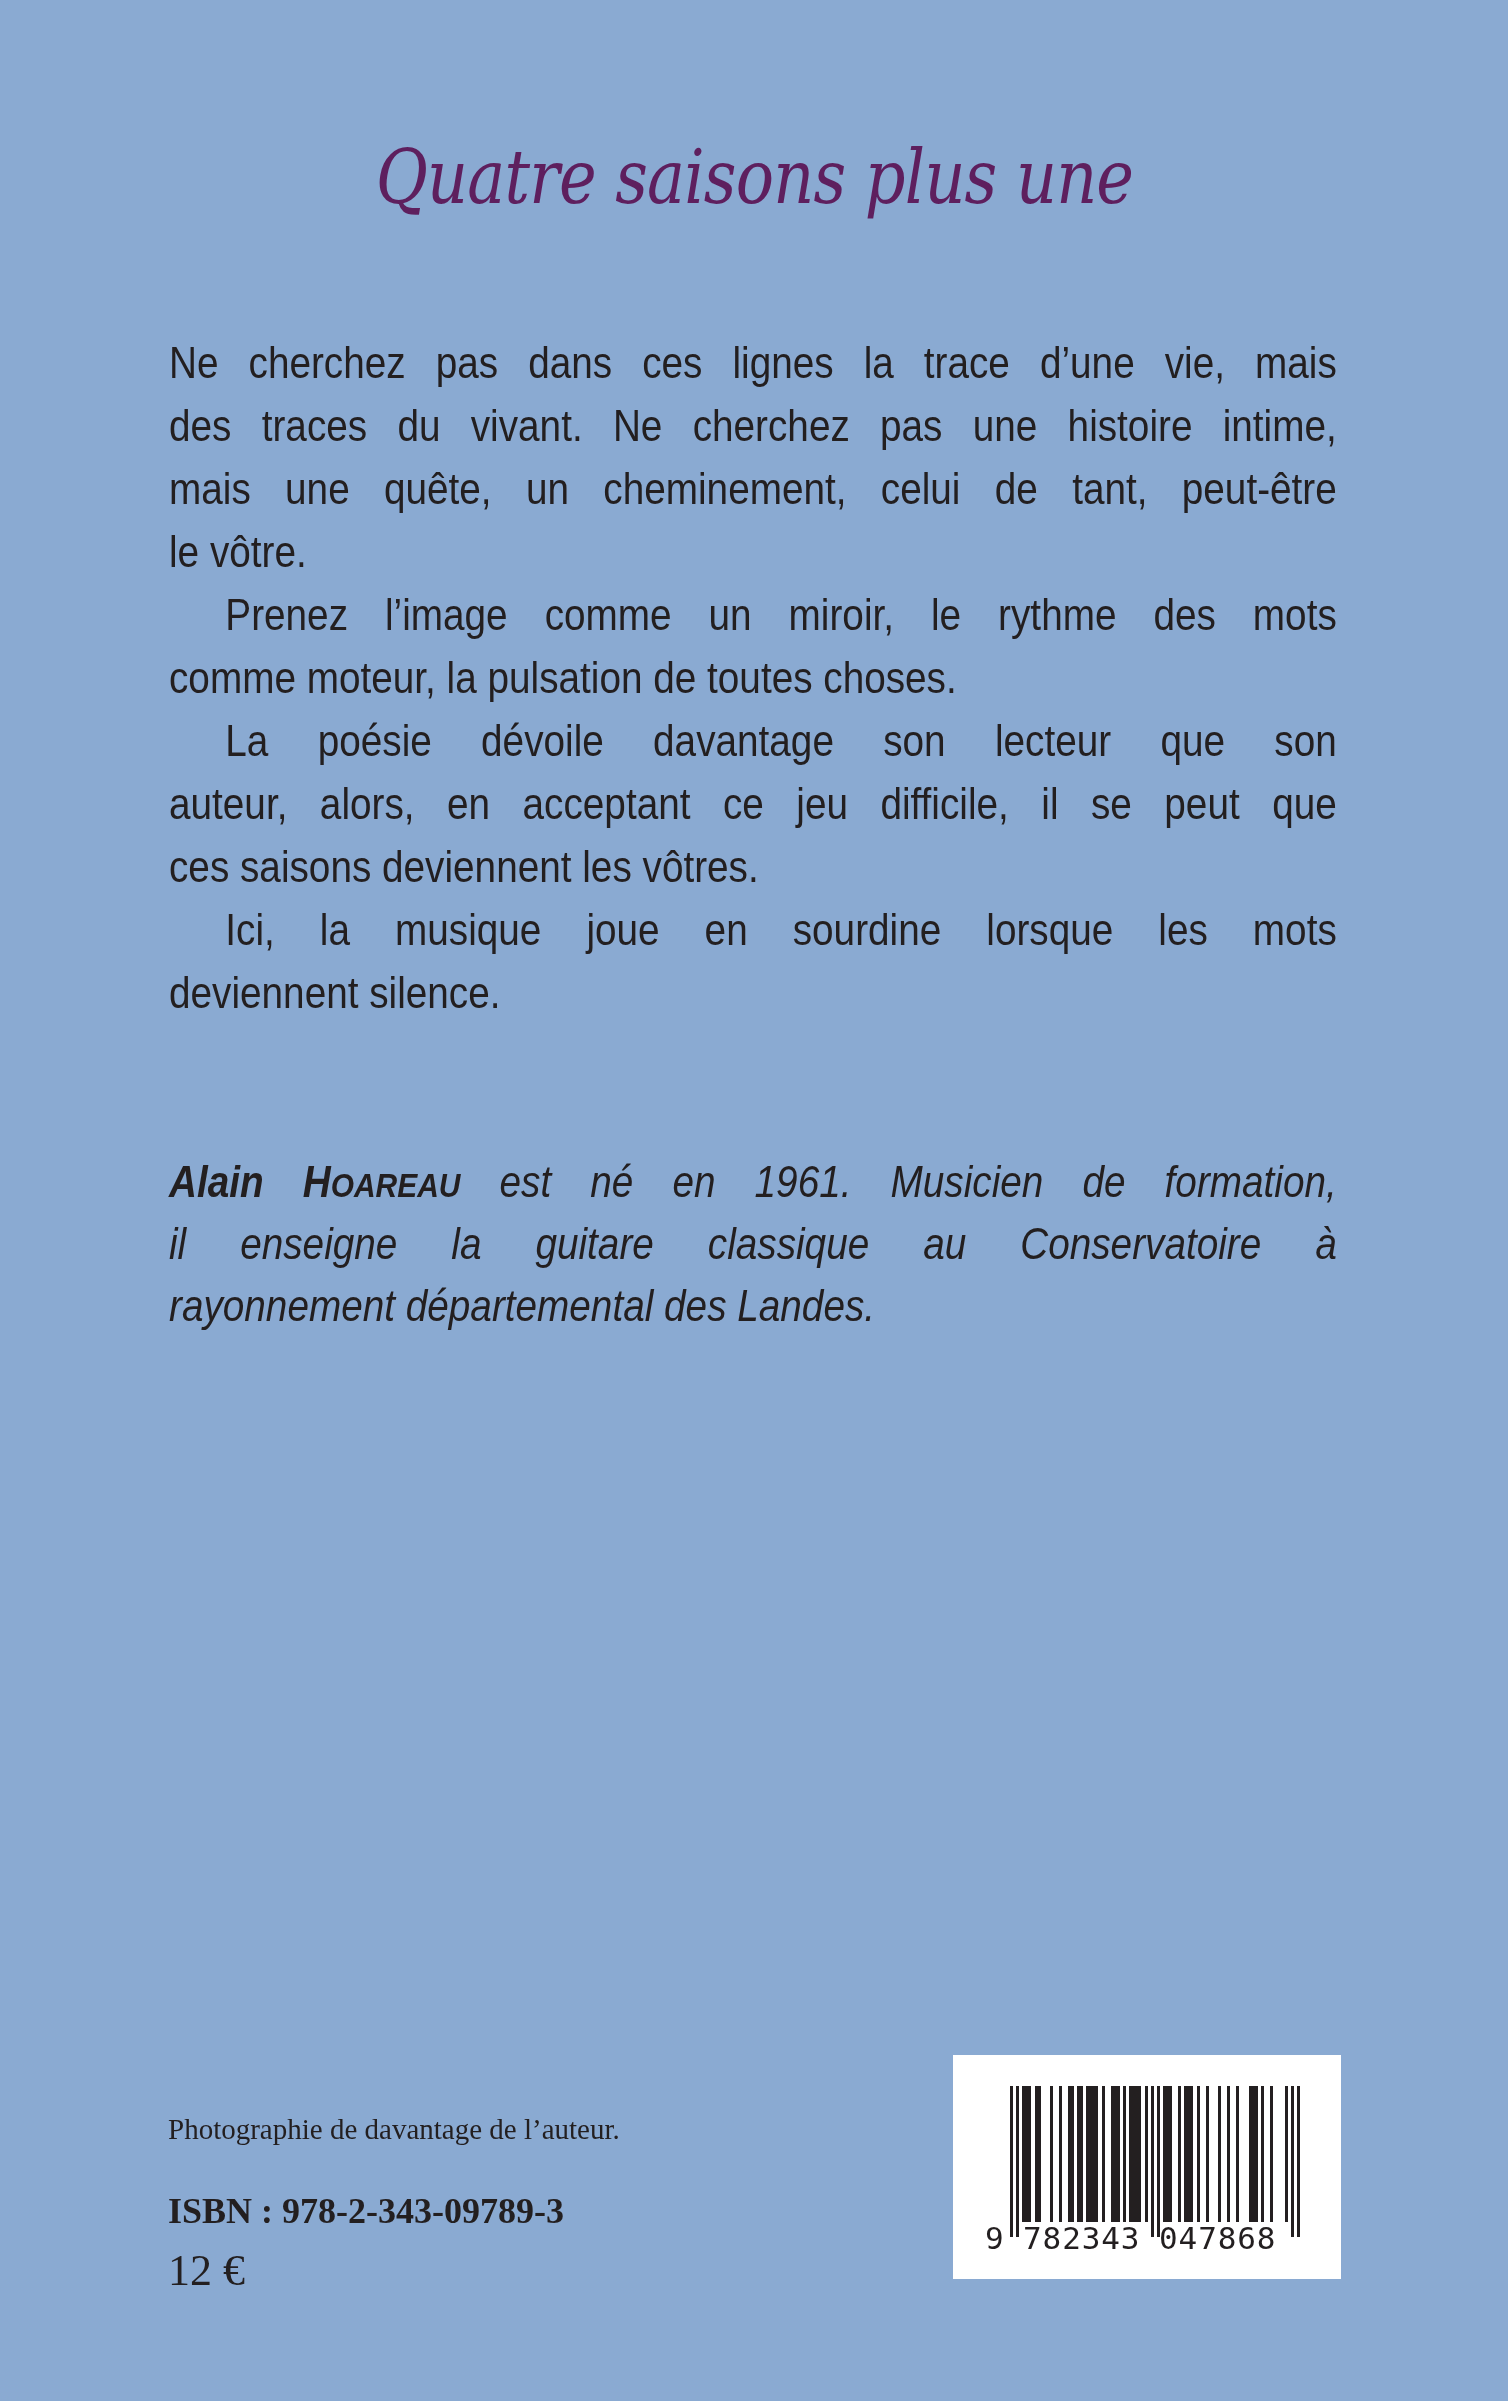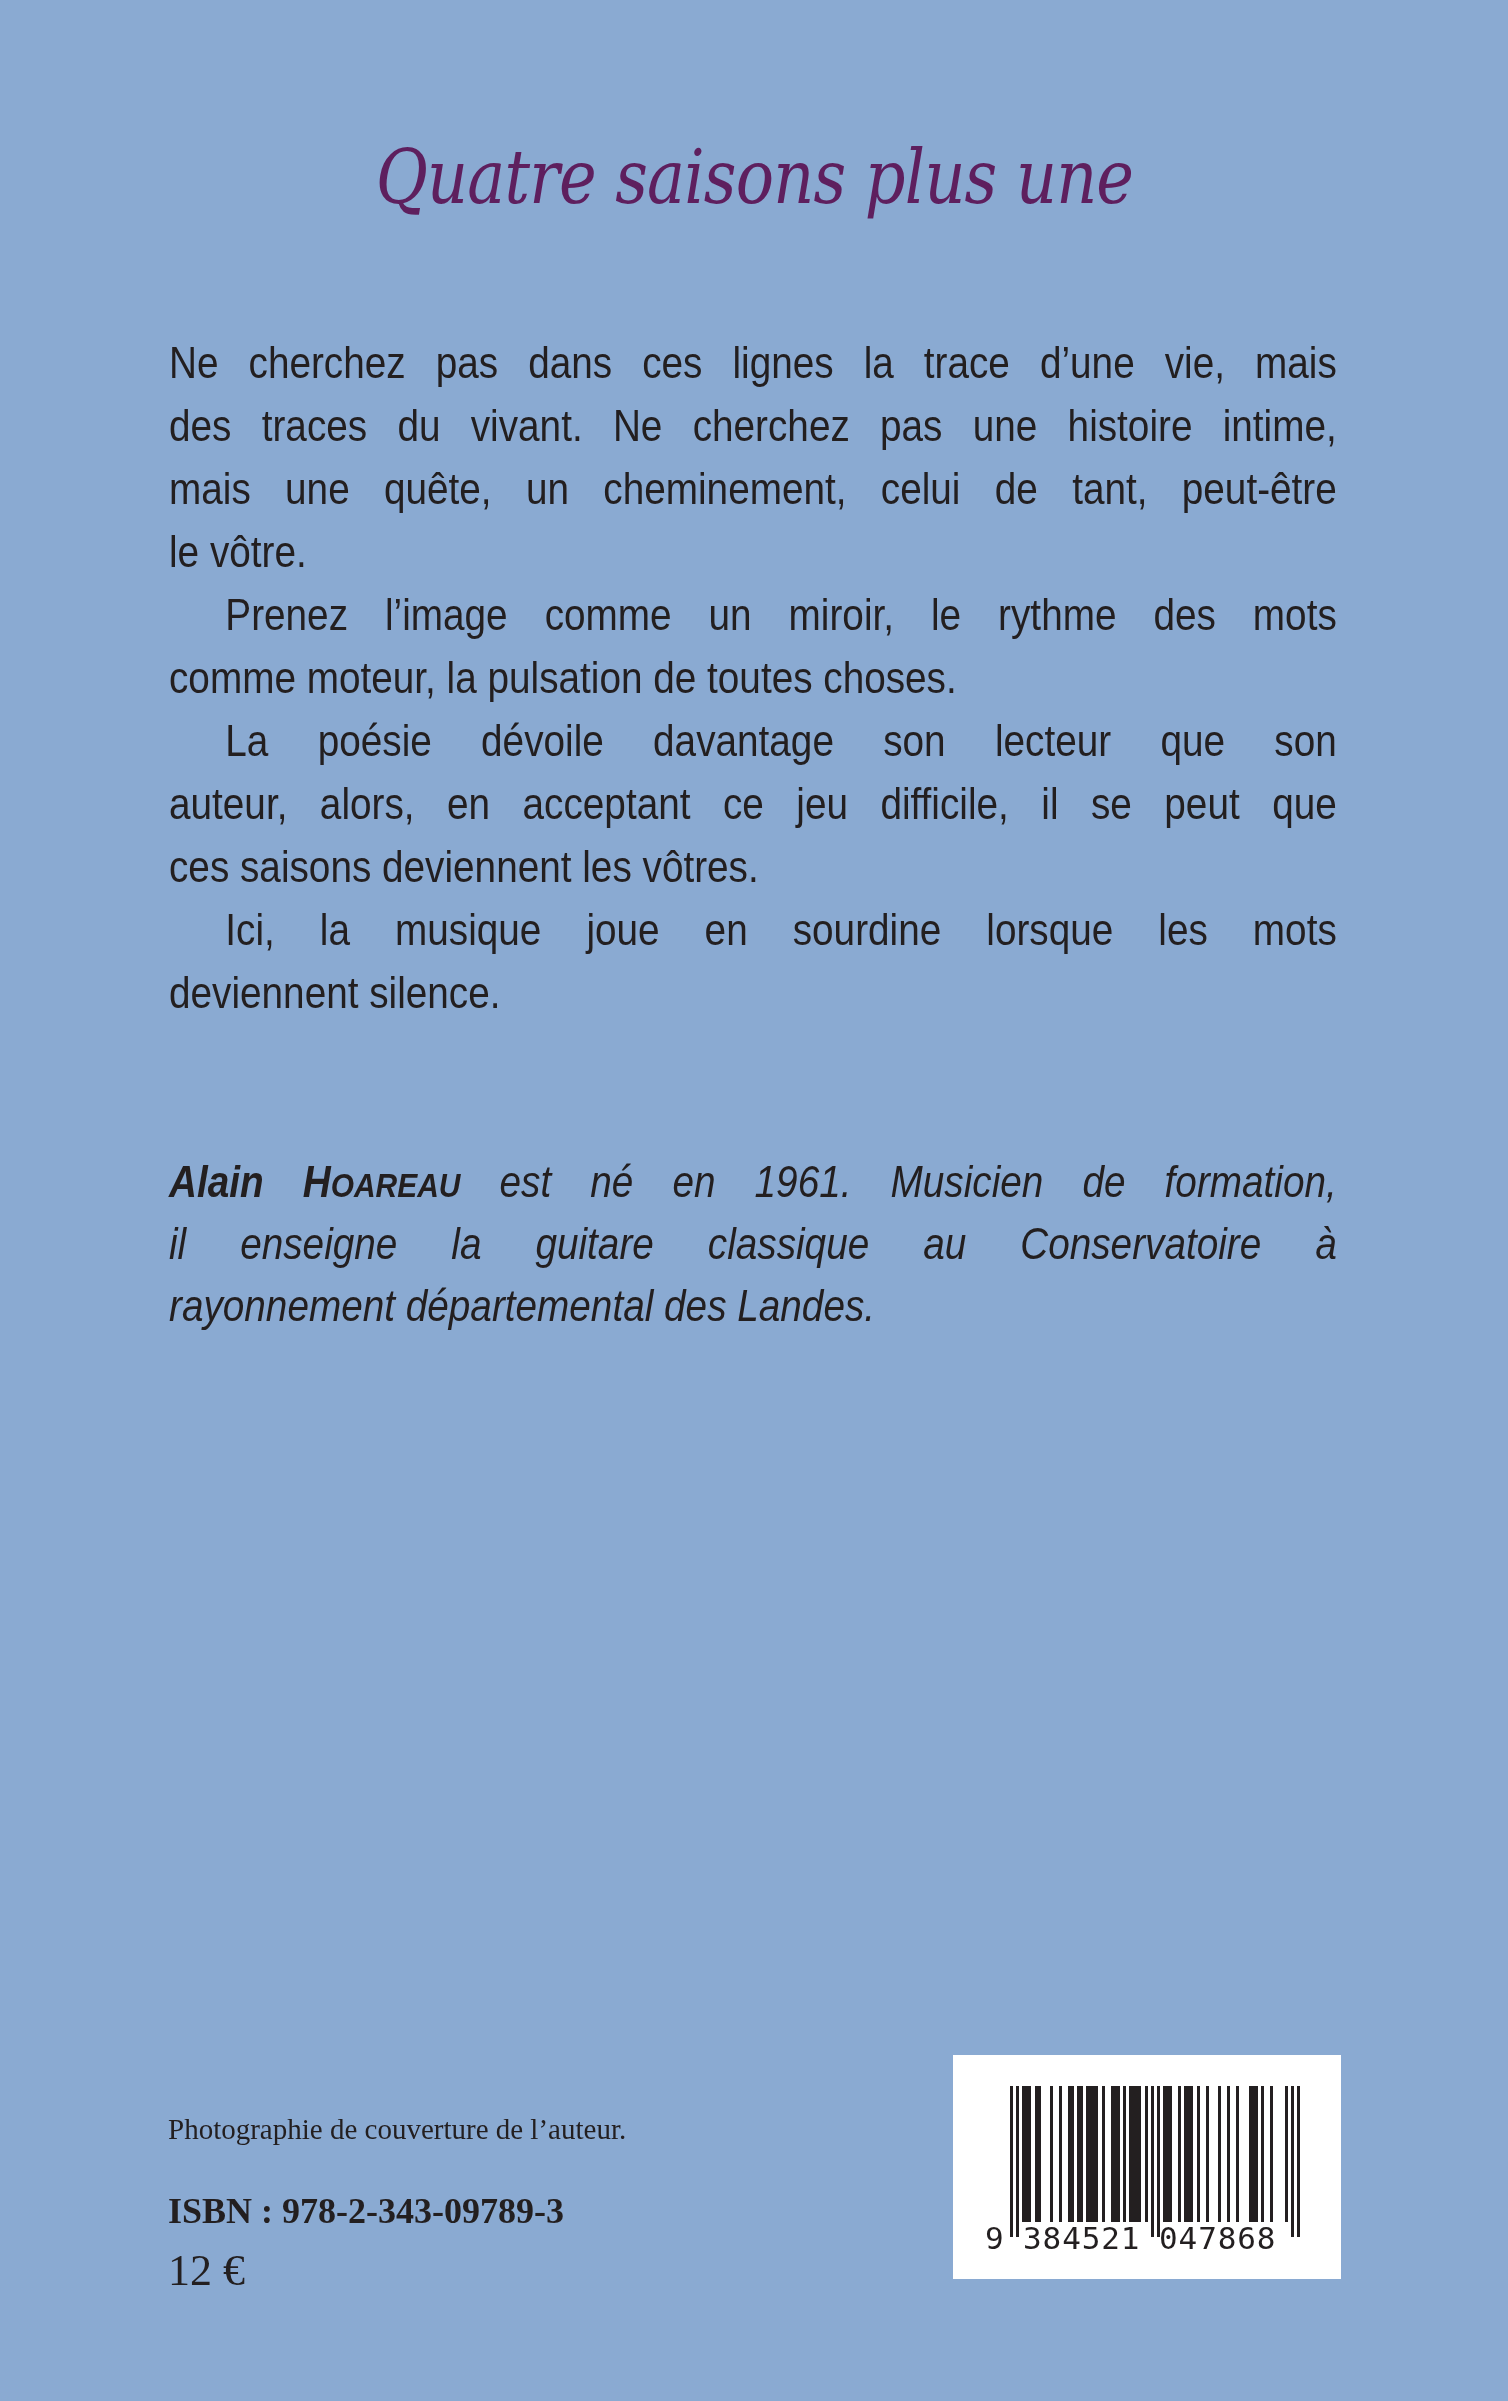--- a/index.html
+++ b/index.html
@@ -84,21 +84,21 @@
       <div class="line just indent">Ici, la musique joue en sourdine lorsque les mots</div>
       <div class="line">deviennent silence.</div>
     </div>
 
   <div class="block author-block">
     <div class="line just"><span class="author-name"><span>Alain</span> <span>H</span><span class="smallcaps">OAREAU</span></span><span> est né en 1961. Musicien de formation,</span></div>
     <div class="line just">il enseigne la guitare classique au Conservatoire à</div>
     <div class="line">rayonnement départemental des Landes.</div>
   </div>
 
-  <div class="credit">Photographie de couverture de l’auteur.</div>
+  <div class="credit">Photographie de davantage de l’auteur.</div>
   <div class="isbn">ISBN : 978-2-343-09789-3</div>
   <div class="price">12 €</div>
 
   <div class="barcode-box">
     <div class="bars" id="bars">
         <div class="bar guard" style="left: 0px; width: 3.1px;"></div>
         <div class="bar guard" style="left: 6.1px; width: 3.1px;"></div>
         <div class="bar" style="left: 12.2px; width: 9.2px;"></div>
         <div class="bar" style="left: 24.5px; width: 6.1px;"></div>
         <div class="bar" style="left: 40px; width: 3.1px;"></div>
@@ -122,17 +122,17 @@
         <div class="bar" style="left: 217px; width: 3.1px;"></div>
         <div class="bar" style="left: 226px; width: 3.1px;"></div>
         <div class="bar" style="left: 239px; width: 9.2px;"></div>
         <div class="bar" style="left: 251px; width: 3.1px;"></div>
         <div class="bar" style="left: 260px; width: 3.1px;"></div>
         <div class="bar" style="left: 275px; width: 3.1px;"></div>
         <div class="bar guard" style="left: 281px; width: 3.1px;"></div>
         <div class="bar guard" style="left: 287px; width: 3.1px;"></div>
       </div>
     <div class="bc-digits bc-first">9</div>
-    <div class="bc-digits bc-left">384521</div>
+    <div class="bc-digits bc-left">782343</div>
     <div class="bc-digits bc-right">047868</div>
   </div>
 </div>
 
 
 </body></html>

